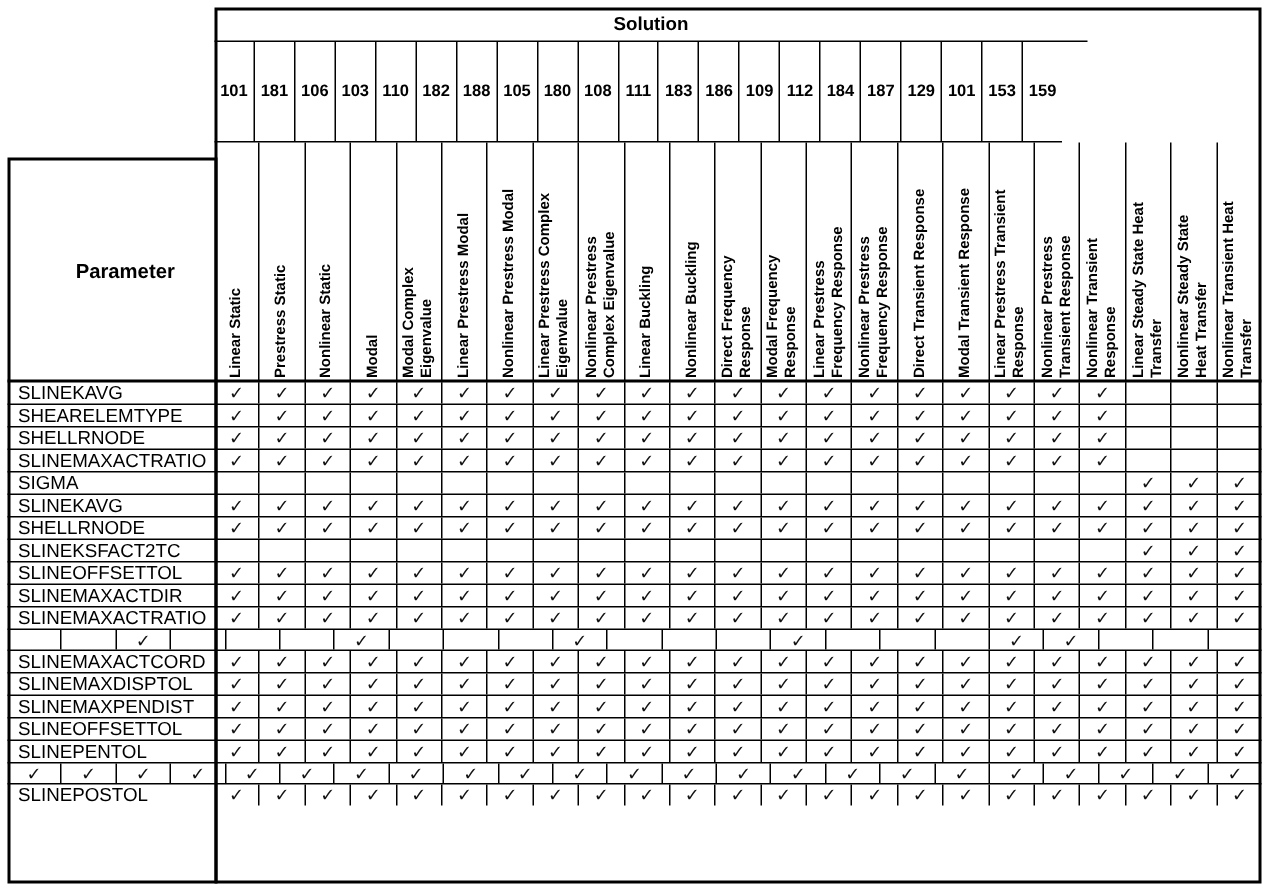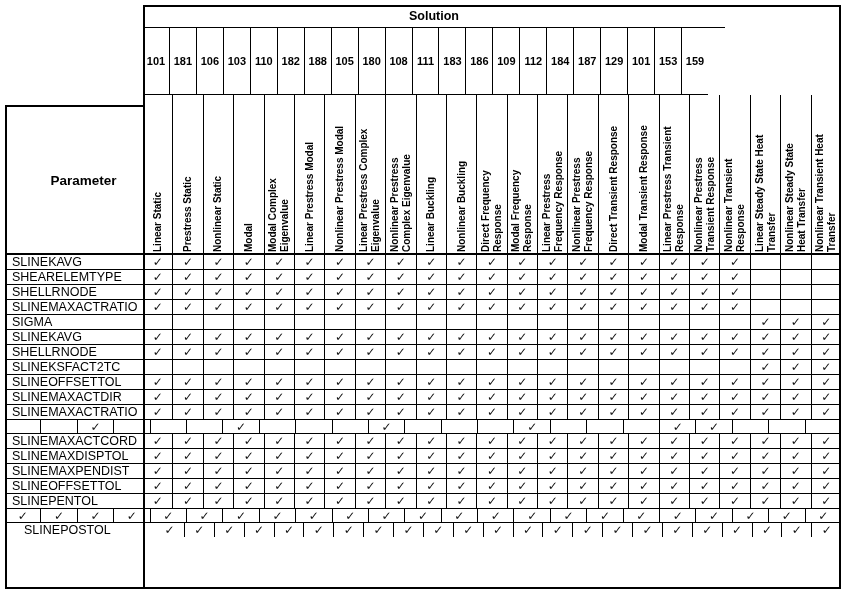--- a/index.html
+++ b/index.html
@@ -28,21 +28,21 @@
            font-weight:bold;font-size:10px;line-height:1.2;white-space:pre-line;}
 
   
   .param-cell{position:absolute;left:0;top:100px;width:157px;height:150px;
               display:flex;align-items:center;justify-content:center;
               font-weight:bold;font-size:13.5px;}
 
   
   .tbody{position:absolute;left:0;top:250px;width:836px;height:282px;display:flex;flex-direction:column;}
   .brow{flex:1 1 0;box-sizing:border-box;display:flex;border-bottom:1px solid #000;}
-  .brow:last-child{border-bottom:none;padding-left:12px;}
+  .brow:last-child{border-bottom:none;}
   .plabel{width:138px;box-sizing:border-box;display:flex;align-items:center;
           padding-left:7px;font-size:12.5px;white-space:nowrap;overflow:hidden;}
   .check-cell{flex:1 1 0;box-sizing:border-box;display:flex;align-items:center;justify-content:center;
               border-right:1px solid #000;}
   .check-cell:last-child{border-right:none;}
   .check{font-family:"DejaVu Sans",sans-serif;font-size:12px;color:#111;line-height:1;}
 
   
   .ovl{position:absolute;pointer-events:none;box-sizing:border-box;}
   .ovl-solution{left:138px;top:0;width:698px;height:584px;border:2px solid #000;}

